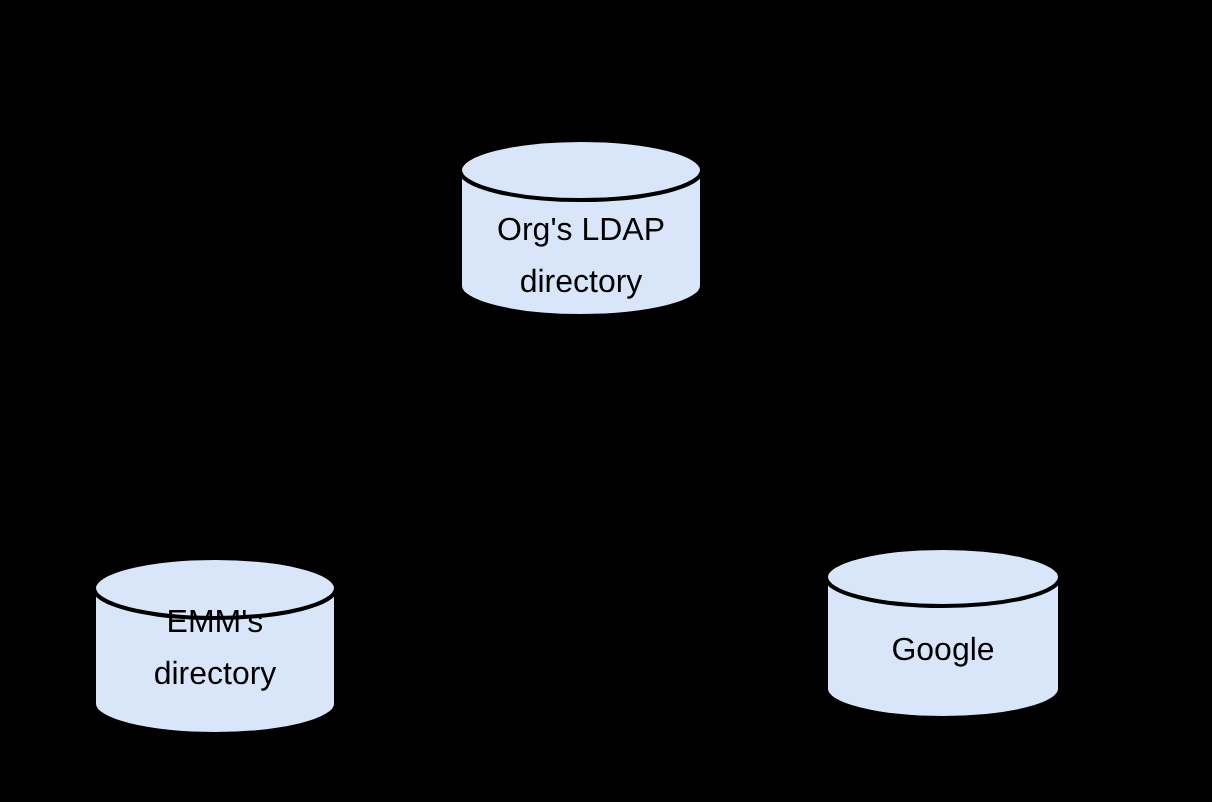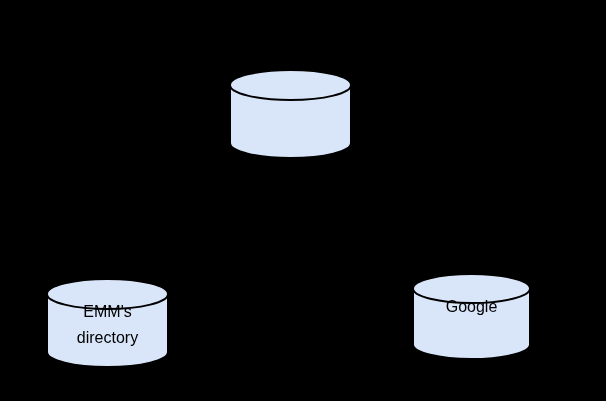--- a/index.html
+++ b/index.html
@@ -41,36 +41,40 @@
 </head>
 <body>
 
 <div class="canvas">
 
   <div class="node" style="left:228px; top:68px; width:125px; height:92px;">
     <svg width="125" height="92" viewBox="0 0 125 92">
       <path class="cyl-body" d="M2,17 L2,75 A60.5,15 0 0 0 123,75 L123,17 Z" fill="#d9e5f8"></path>
       <ellipse class="cyl-top" cx="62.5" cy="17" rx="60.5" ry="15" fill="#d9e5f8"></ellipse>
     </svg>
+    <div class="label" style="top:35px;">
+      <div>Org's LDAP</div>
+      <div>directory</div>
+    </div>
   </div>
 
   <div class="node" style="left:45px; top:277px; width:125px; height:92px;">
     <svg width="125" height="92" viewBox="0 0 125 92">
       <path class="cyl-body" d="M2,17 L2,75 A60.5,15 0 0 0 123,75 L123,17 Z" fill="#d9e5f8"></path>
       <ellipse class="cyl-top" cx="62.5" cy="17" rx="60.5" ry="15" fill="#d9e5f8"></ellipse>
     </svg>
     <div class="label" style="top:22px;">
       <div>EMM's</div>
       <div>directory</div>
     </div>
   </div>
 
   <div class="node" style="left:411px; top:272px; width:121px; height:89px;">
     <svg width="121" height="89" viewBox="0 0 121 89">
       <path class="cyl-body" d="M2,16.5 L2,72.5 A58.5,14.5 0 0 0 119,72.5 L119,16.5 Z" fill="#d9e5f8"></path>
       <ellipse class="cyl-top" cx="60.5" cy="16.5" rx="58.5" ry="14.5" fill="#d9e5f8"></ellipse>
     </svg>
-    <div class="label" style="top:22px;">
+    <div class="label" style="top:41px;">
       <div>Google</div>
     </div>
   </div>
 
 </div>
 
 </body></html>

